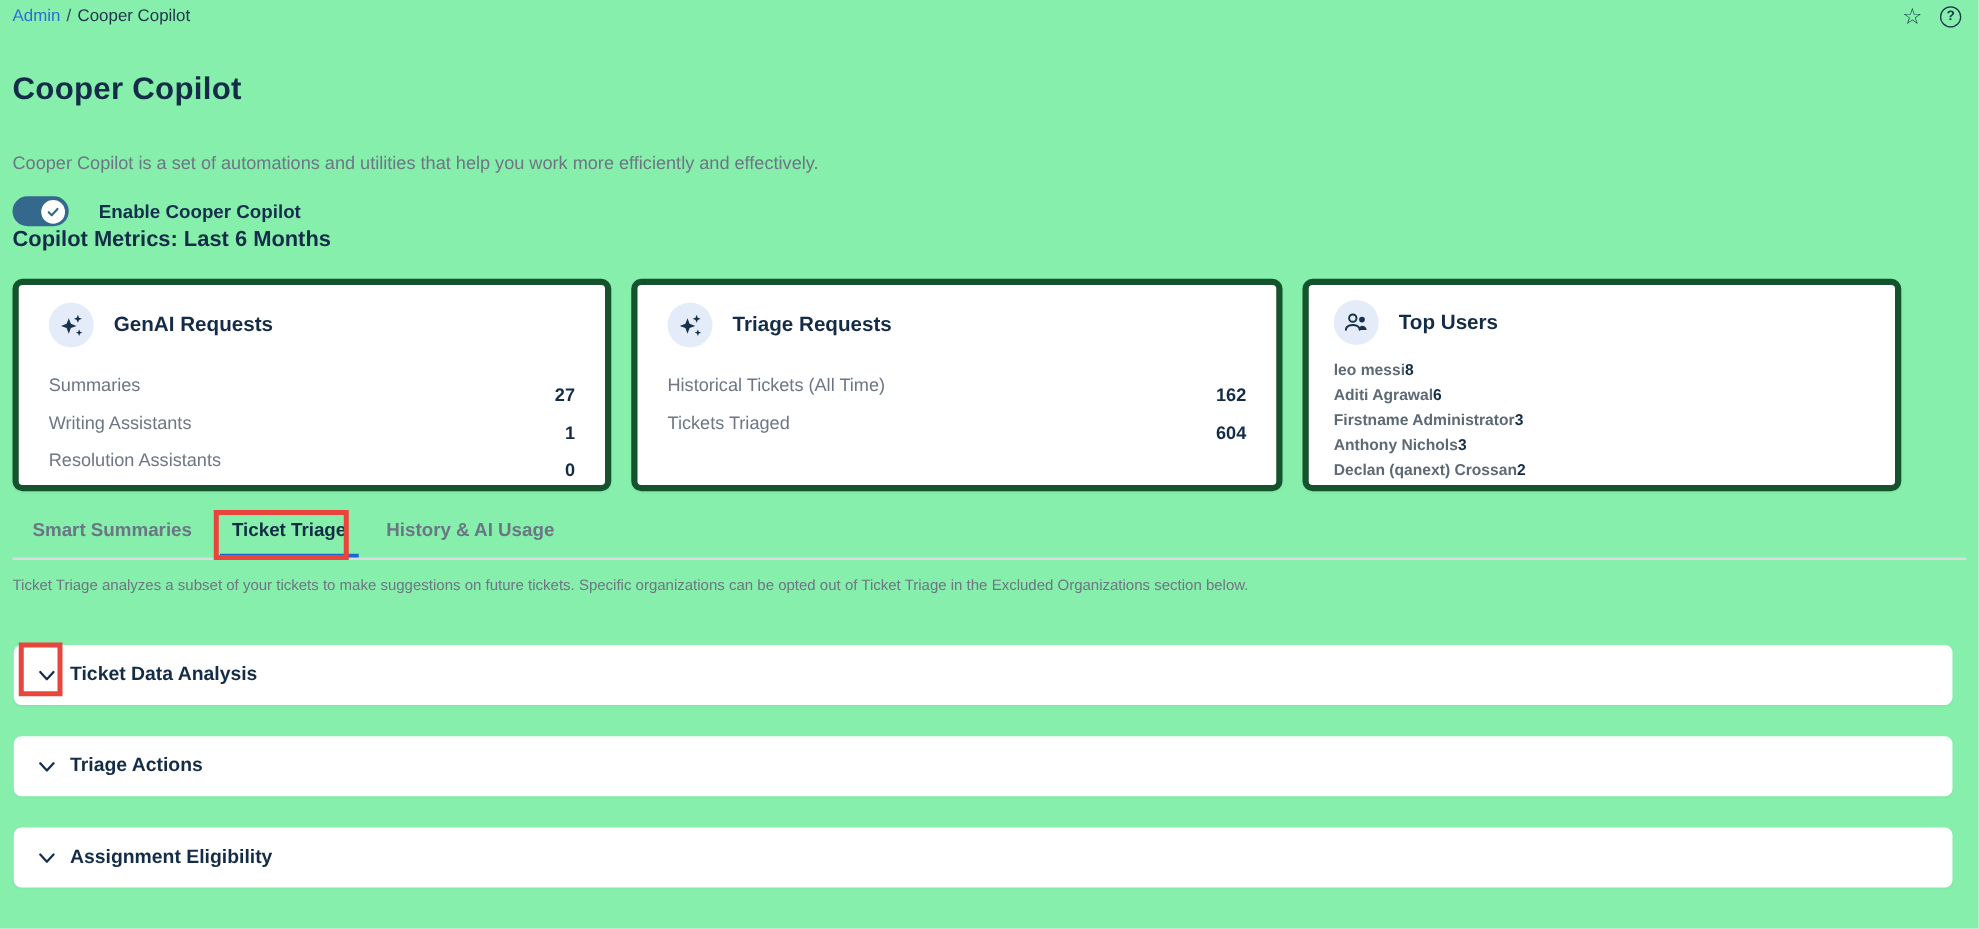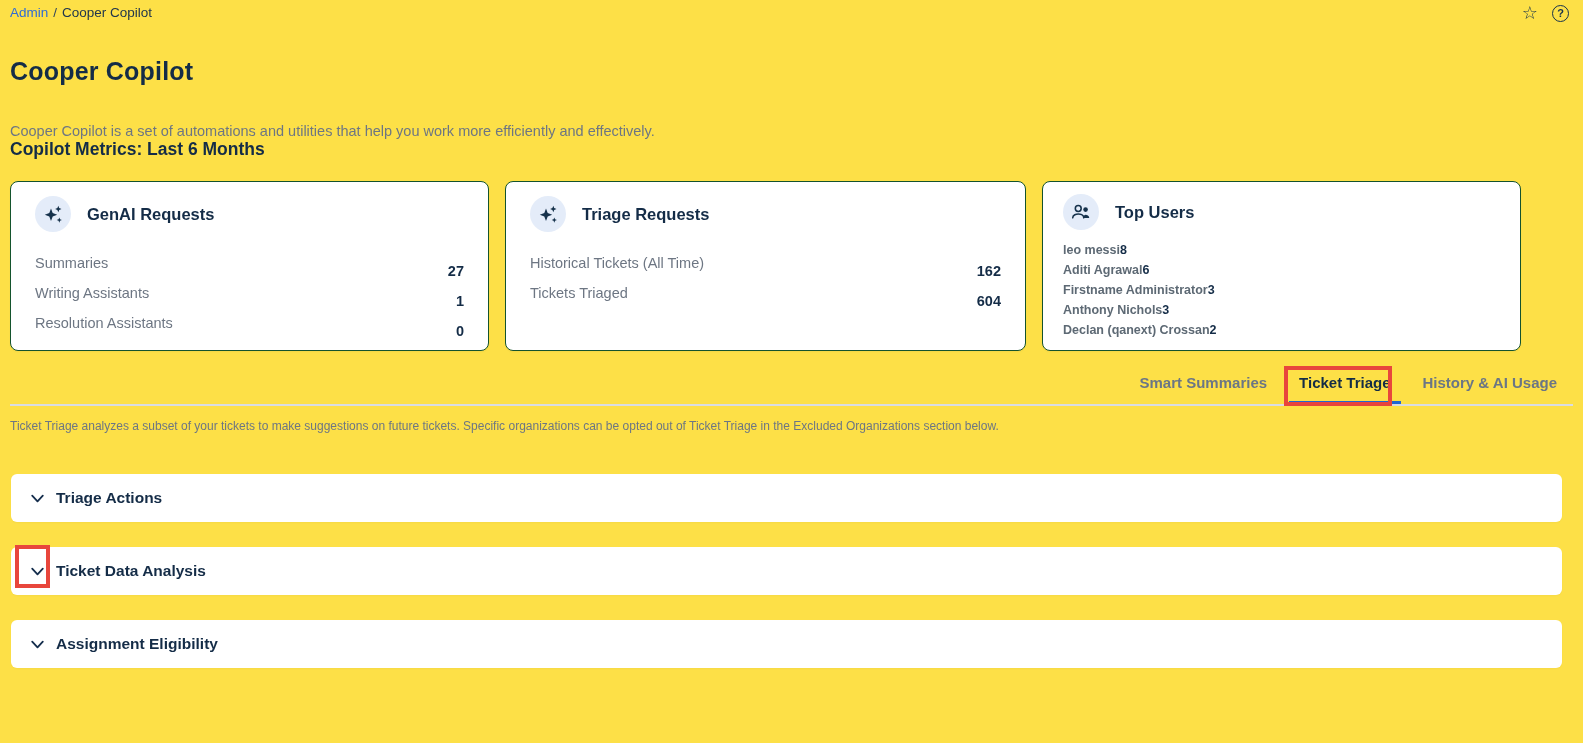--- a/index.html
+++ b/index.html
@@ -1,18 +1,18 @@
 <!DOCTYPE html>
 <html><head>
 <meta charset="utf-8">
 <style>
   * { margin:0; padding:0; box-sizing:border-box; }
   html,body { background:#f4f5f7; }
   body { font-family:"Liberation Sans","DejaVu Sans",sans-serif; color:#152e4d; }
-  .page { position:relative; width:1583px; height:743px; background:#fde047; overflow:hidden; }
+  .page { position:relative; width:1583px; height:743px; background:#86efac; overflow:hidden; }
 
   
   .topbar { display:flex; justify-content:space-between; align-items:flex-start; padding:3px 14px 0 10px; height:24px; }
   .breadcrumb { font-size:13.5px; padding-top:2px; }
   .breadcrumb a { color:#2e6bd6; text-decoration:none; cursor:pointer; }
   .breadcrumb .sep { color:#33475b; margin:0 5px; }
   .breadcrumb .current { color:#21364c; }
   .topbar-icons { display:flex; align-items:center; gap:14px; padding-top:1px; }
   .star-glyph { font-size:18px; line-height:18px; color:#16324c; cursor:pointer; }
   .help-circle { width:17px; height:17px; border:1.6px solid #16324c; border-radius:50%;
@@ -27,37 +27,37 @@
   .toggle-row { margin-top:18px; display:flex; align-items:center; gap:24px; }
   .toggle { position:relative; width:45px; height:24px; background:#34688c; border-radius:12px; cursor:pointer; flex:0 0 auto; }
   .toggle .knob { position:absolute; top:2.5px; right:3px; width:19px; height:19px; background:#fff; border-radius:50%;
     display:flex; align-items:center; justify-content:center; }
   .toggle-label { font-size:15px; font-weight:bold; color:#152e4d; }
 
   .metrics-heading { font-size:17.5px; font-weight:bold; color:#142c47; }
 
   
   .cards { margin-top:21px; display:flex; gap:16px; }
-  .card { background:#fff; border:1px solid #14532d; border-radius:8px; height:170px; padding:14px 24px 0 24px;
+  .card { background:#fff; border:5px solid #14532d; border-radius:8px; height:170px; padding:14px 24px 0 24px;
     box-shadow:0 1px 2px rgba(16,24,40,.04); }
   .card.c1 { width:479px; } .card.c2 { width:521px; } .card.c3 { width:479px; padding:12px 18px 0 20px; }
   .card-head { display:flex; align-items:center; gap:16px; }
   .icon-circle { width:36px; height:36px; border-radius:50%; background:#e4ecf9; display:flex; align-items:center; justify-content:center; flex:0 0 auto; }
   .card-title { font-size:16.5px; font-weight:bold; color:#142c47; }
   .stat-rows { margin-top:16px; }
   .stat-row { display:flex; justify-content:space-between; align-items:center; height:30px; }
   .stat-label { font-size:14.5px; color:#6d7683; }
   .stat-value { font-size:14.5px; font-weight:bold; color:#142c47;margin-top:16px; }
   .user-rows { margin-top:10px; }
   .user-row { display:flex; justify-content:flex-start; align-items:center; height:20px; }
   .user-name { font-size:12.5px; font-weight:bold; color:#5d6974; }
   .user-value { font-size:12.5px; font-weight:bold; color:#142c47; }
 
   
-  .tabs { margin-top:17px; display:flex;justify-content:flex-end; }
+  .tabs { margin-top:17px; display:flex; }
   .tab { position:relative; height:33px; padding:6px 16px 0 16px; font-size:15px; font-weight:bold;
     color:#6b7685; cursor:pointer; white-space:nowrap; }
   .tab.active { color:#132c46; }
   .tab.active .underline { position:absolute; left:6px; right:6px; bottom:-3px; height:3px; background:#2066d2; }
   .tabs-divider { height:2px; background:#d9dce1; margin-top:3px; margin-right:0; }
 
   .tab-desc { margin-top:13px; font-size:12px; color:#6d7683; }
 
   
   .sections { margin-top:41px; }
@@ -87,20 +87,30 @@
       <span class="star-glyph">☆</span>
       <span class="help-circle">?</span>
     </div>
   </div>
 
   <div class="content">
 
     <div class="page-title">Cooper Copilot</div>
     <div class="page-desc">Cooper Copilot is a set of automations and utilities that help you work more efficiently and effectively.</div>
 
+    <div class="toggle-row">
+      <div class="toggle">
+        <div class="knob">
+          <svg width="13" height="13" viewBox="0 0 13 13">
+            <polyline points="3,6.8 5.4,9.2 10,4.2" fill="none" stroke="#34688c" stroke-width="1.7" stroke-linecap="round" stroke-linejoin="round"></polyline>
+          </svg>
+        </div>
+      </div>
+      <div class="toggle-label">Enable Cooper Copilot</div>
+    </div>
 
     <div class="metrics-heading">Copilot Metrics: Last 6 Months</div>
 
     <div class="cards">
 
       <div class="card c1">
         <div class="card-head">
           <div class="icon-circle">
             <svg width="22" height="22" viewBox="0 0 22 22">
               <path fill="#16324c" d="M9,5.5 L10.7,10 L15.2,11.7 L10.7,13.4 L9,17.9 L7.3,13.4 L2.8,11.7 L7.3,10 Z"></path>
@@ -202,32 +212,32 @@
 
   </div>
 
   <div class="sections">
 
     <div class="section-bar">
       <span class="chev-box">
         <svg width="17" height="17" viewBox="0 0 16 16">
           <polyline points="3,5.3 8,10.7 13,5.3" fill="none" stroke="#152e4d" stroke-width="1.7" stroke-linecap="round" stroke-linejoin="round"></polyline>
         </svg>
+        <span class="annotation annot-chev"></span>
       </span>
-      <span class="section-title">Triage Actions</span>
+      <span class="section-title">Ticket Data Analysis</span>
     </div>
 
     <div class="section-bar">
       <span class="chev-box">
         <svg width="17" height="17" viewBox="0 0 16 16">
           <polyline points="3,5.3 8,10.7 13,5.3" fill="none" stroke="#152e4d" stroke-width="1.7" stroke-linecap="round" stroke-linejoin="round"></polyline>
         </svg>
-        <span class="annotation annot-chev"></span>
       </span>
-      <span class="section-title">Ticket Data Analysis</span>
+      <span class="section-title">Triage Actions</span>
     </div>
 
     <div class="section-bar">
       <span class="chev-box">
         <svg width="17" height="17" viewBox="0 0 16 16">
           <polyline points="3,5.3 8,10.7 13,5.3" fill="none" stroke="#152e4d" stroke-width="1.7" stroke-linecap="round" stroke-linejoin="round"></polyline>
         </svg>
       </span>
       <span class="section-title">Assignment Eligibility</span>
     </div>

